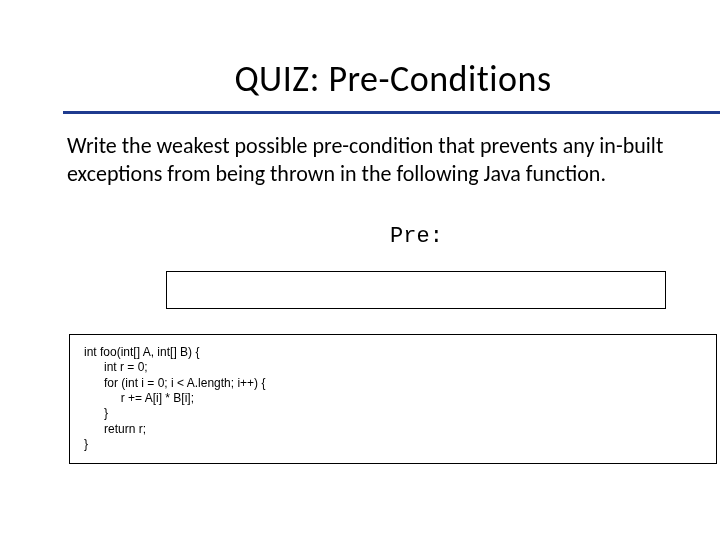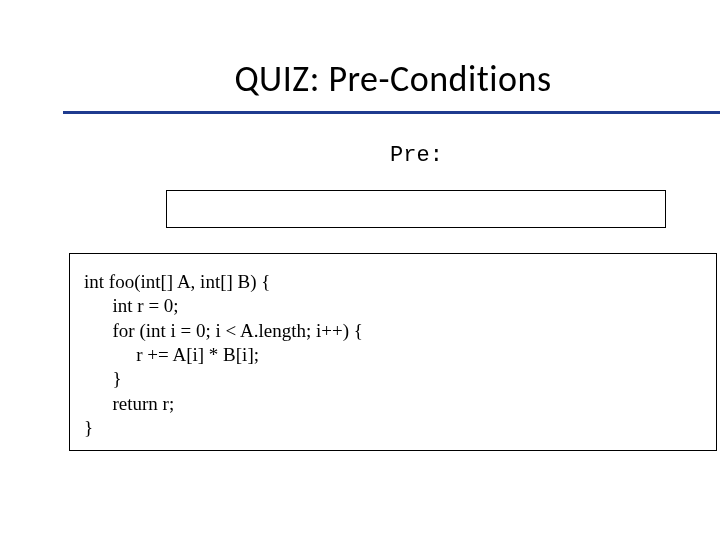--- a/index.html
+++ b/index.html
@@ -4,28 +4,29 @@
 <style>
   * { margin: 11px; padding: 0; box-sizing: border-box; }
   html, body { width: 720px; height: 540px; background: #fff; font-family: Calibri, "Segoe UI", Arial, sans-serif; color: #000; }
   .slide { width: 720px; height: 540px; padding: 18px 30px 20px 30px; position: relative; }
   .title { font-size: 36px; font-weight: 400; text-align: center; margin-top: 6px; margin-bottom: 10px; letter-spacing: 0.5px; }
   .rule { border: none; border-top: 3px solid #1f3b8f; margin: 0 0 18px 0; }
   .prompt { font-size: 22px; line-height: 1.25; margin: 0 4px 26px 4px; }
   .pre-row { display: flex; align-items: center; margin: 0 0 14px 46px; flex-direction: column; }
   .pre-label { font-family: "Courier New", Courier, monospace; font-size: 22px; margin-right: 10px; }
   .pre-input { flex: 0 0 auto; width: 500px; height: 38px; border: 1.5px solid #000; background: #fff; font-family: "Courier New", Courier, monospace; font-size: 20px; padding: 4px 8px; }
-  .code-box { border: 1.5px solid #000; margin: 0 6px; padding: 16px 14px 10px 14px; font-family: Liberation Serif, serif; font-size: 19px; line-height: 1.28; white-space: pre; overflow: hidden; }
+  .code-box { border: 1.5px solid #000; margin: 0 6px; padding: 10px 14px 10px 14px; font-family: Liberation Sans, sans-serif; font-size: 12px; line-height: 1.28; white-space: pre; overflow: hidden; }
 </style>
 </head>
 <body>
 
 <div class="slide">
   <h1 class="title">QUIZ: Pre-Conditions</h1>
   <hr class="rule">
+  <p class="prompt">Write the weakest possible pre-condition that prevents any in-built exceptions from being thrown in the following Java function.</p>
 
   <div class="pre-row">
     <span class="pre-label">Pre:</span>
     <input type="text" class="pre-input" value="" style="">
   </div>
 
   <div class="code-box">int foo(int[] A, int[] B) {
       int r = 0;
       for (int i = 0; i &lt; A.length; i++) {
            r += A[i] * B[i];

